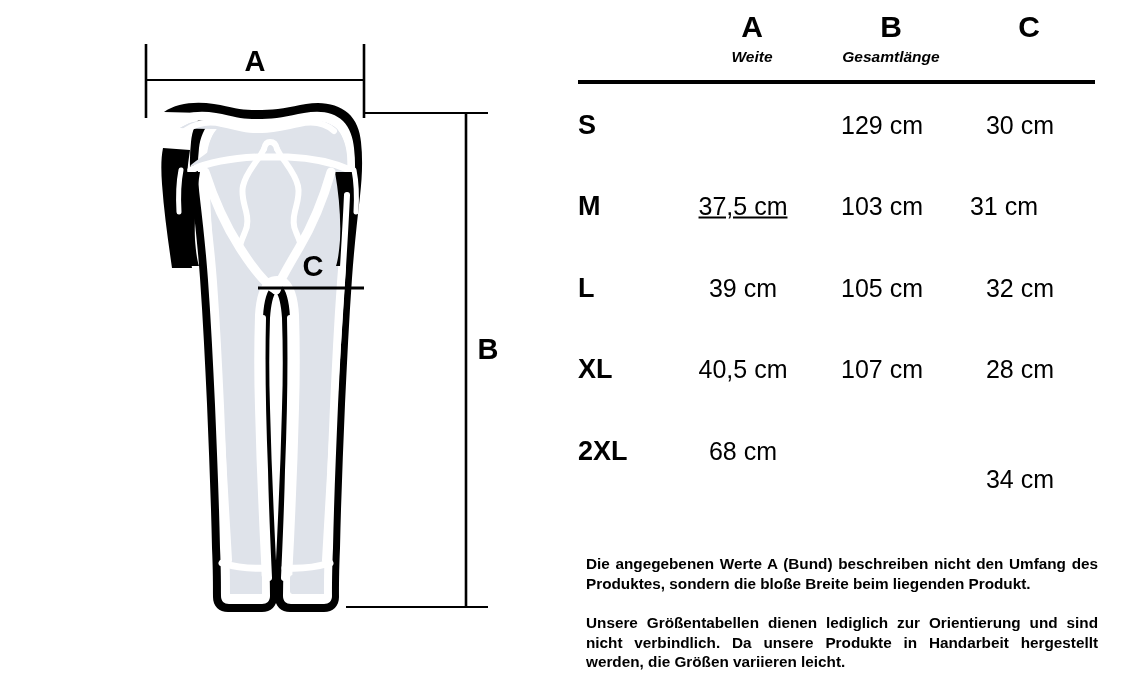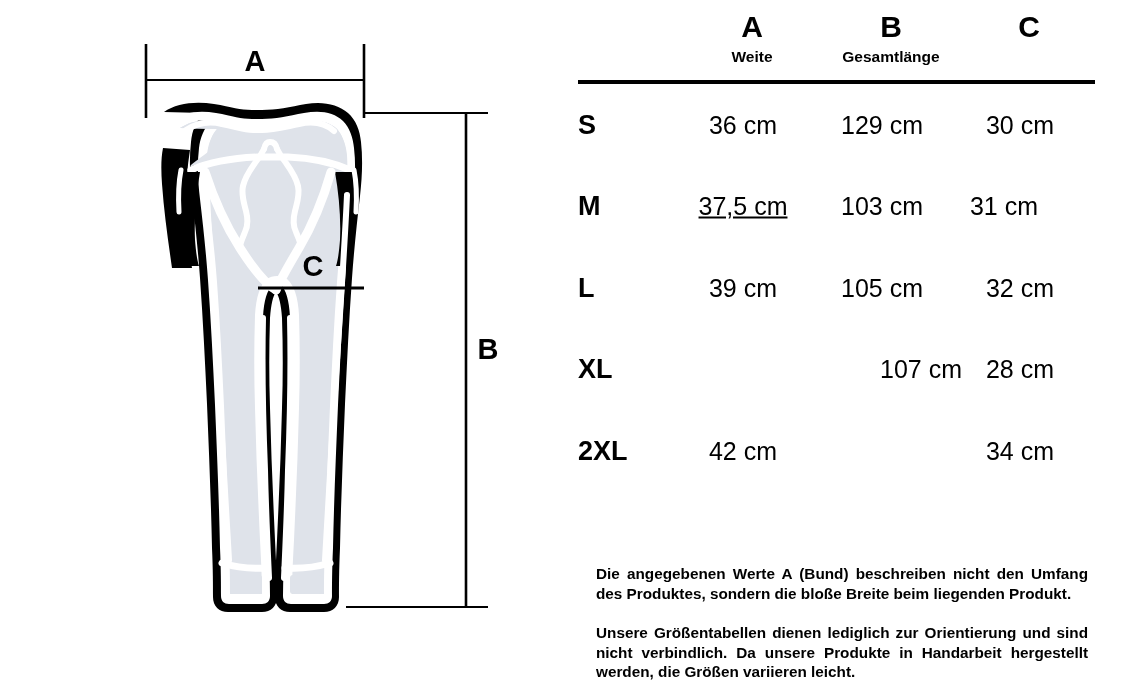--- a/index.html
+++ b/index.html
@@ -59,20 +59,21 @@
     font-size: 30px;
     font-weight: bold;
     line-height: 34px;
     letter-spacing: 0px;
   }
   .hdr-name {
     font-size: 15.5px;
     font-weight: bold;
     line-height: 20px;
     margin-top: 3px;
+    font-style: italic;
   }
 
   #header-rule {
     position: absolute;
     left: 9px;
     top: 80px;
     width: 517px;
     height: 4px;
     background: #000000;
   }
@@ -111,21 +112,21 @@
     position: absolute;
     left: 9px;
     top: 546px;
     width: 528px;
   }
   .note-p {
     font-size: 15.3px;
     font-weight: bold;
     line-height: 19.5px;
     text-align: justify;
-    margin: 18px;
+    margin: 8px;
   }
   .note-p + .note-p {
     margin-top: 20px;
   }
 </style>
 </head>
 <body>
 
 <div id="page">
 
@@ -378,49 +379,49 @@
         <div class="hdr-letter">C</div>
       </div>
     </div>
 
     <div id="header-rule"></div>
 
     <div id="rows">
 
       <div class="data-row">
         <div class="size-label">S</div>
-        <div class="val-cell" style="left:94px;">36 cm</div>
         <div class="val-cell" style="left:233px;">129 cm</div>
         <div class="val-cell" style="left:371px;">30 cm</div>
       </div>
 
       <div class="data-row">
         <div class="size-label">M</div>
         <div class="val-cell" style="left:94px;text-decoration:underline;">37,5 cm</div>
         <div class="val-cell" style="left:233px;">103 cm</div>
         <div class="val-cell" style="left:355px;">31 cm</div>
       </div>
 
       <div class="data-row">
         <div class="size-label">L</div>
         <div class="val-cell" style="left:94px;">39 cm</div>
         <div class="val-cell" style="left:233px;">105 cm</div>
         <div class="val-cell" style="left:371px;">32 cm</div>
       </div>
 
       <div class="data-row">
         <div class="size-label">XL</div>
-        <div class="val-cell" style="left:233px;text-align:right;">107 cm</div>
+        <div class="val-cell" style="left:94px;">40,5 cm</div>
+        <div class="val-cell" style="left:233px;">107 cm</div>
         <div class="val-cell" style="left:371px;">28 cm</div>
       </div>
 
       <div class="data-row">
         <div class="size-label">2XL</div>
-        <div class="val-cell" style="left:94px;">42 cm</div>
-        <div class="val-cell" style="left:371px;">34 cm</div>
+        <div class="val-cell" style="left:94px;">68 cm</div>
+        <div class="val-cell" style="left:371px;margin-top:28px;">34 cm</div>
       </div>
 
     </div>
 
     <div id="notes">
       <p class="note-p">Die angegebenen Werte A (Bund) beschreiben nicht den Umfang des Produktes, sondern die bloße Breite beim liegenden Produkt.</p>
       <p class="note-p">Unsere Größentabellen dienen lediglich zur Orientierung und sind nicht verbindlich. Da unsere Produkte in Handarbeit hergestellt werden, die Größen variieren leicht.</p>
     </div>
 
   </div>

